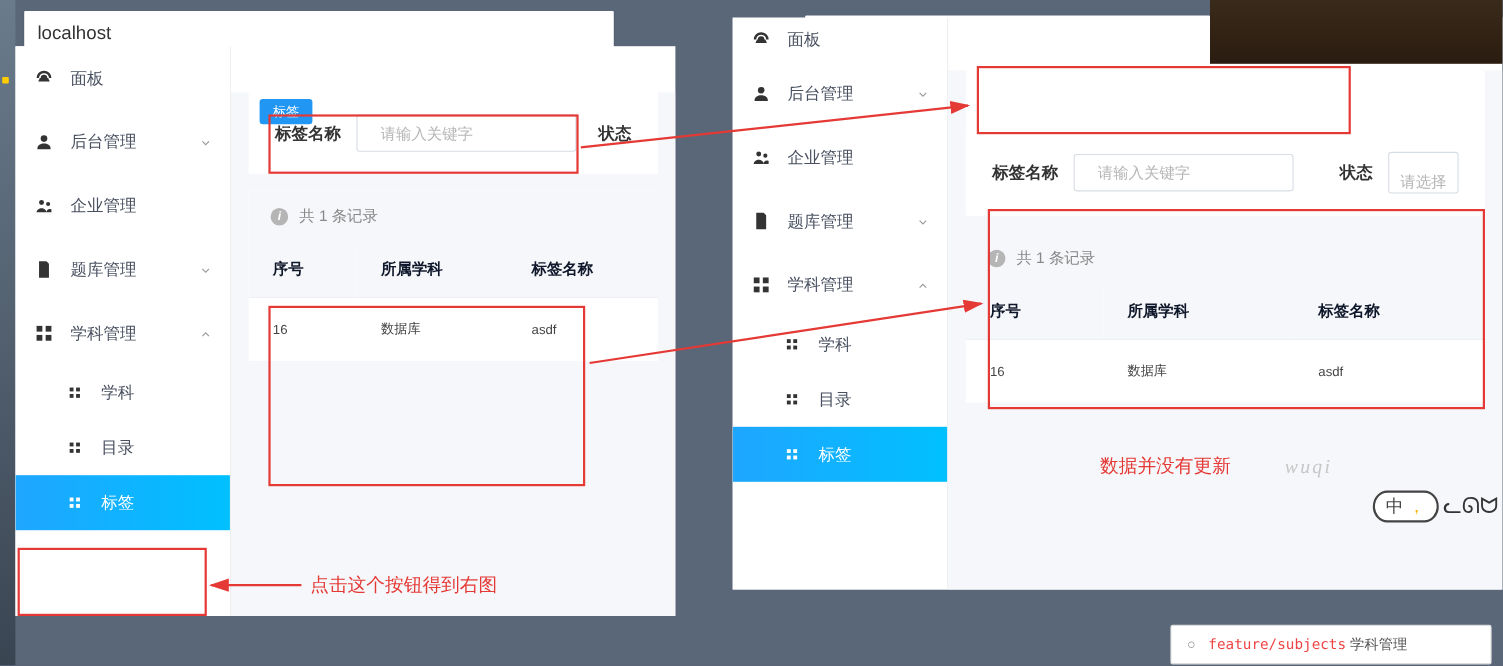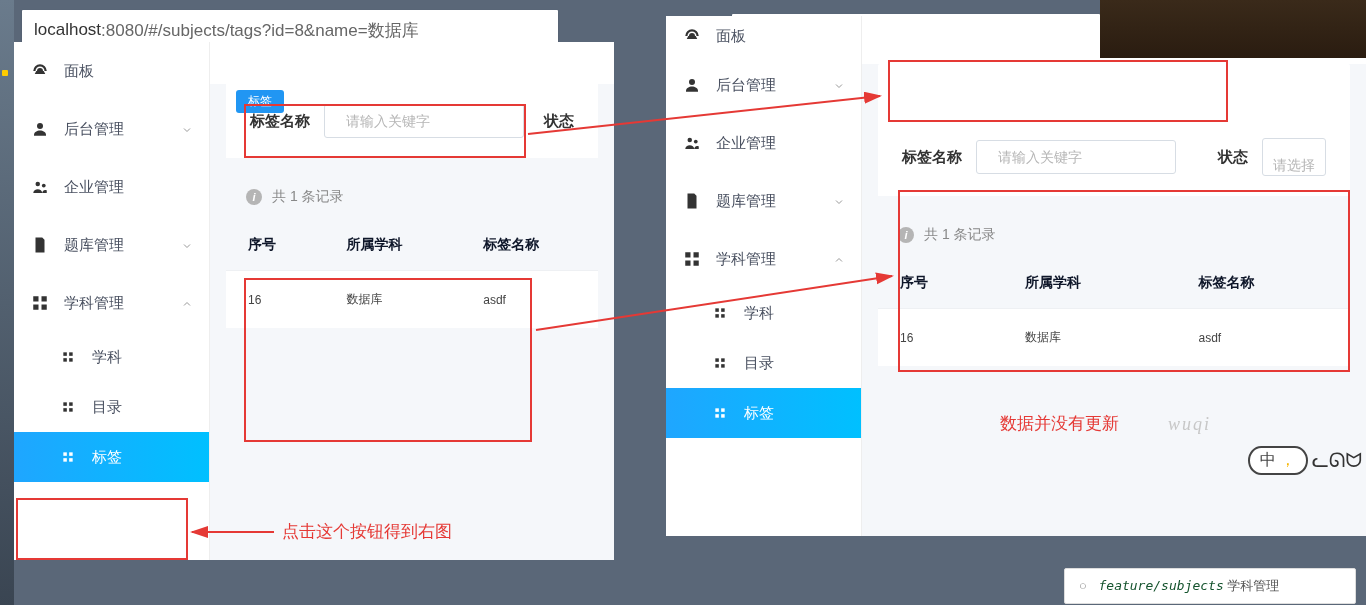--- a/index.html
+++ b/index.html
@@ -235,21 +235,21 @@
     position:absolute;
     background:#fff;
     border:1px solid #ddd;
     border-radius:2px;
     padding:8px 14px;
     font-size:13px;
     color:#555;
     z-index:60;
   }
   .snippet .bullet { color:#888; margin-right:8px;}
-  .snippet .branch { color:#14532d; font-family: Menlo, Consolas, monospace; font-style: italic; }
+  .snippet .branch { color:#ef4444; font-family: Menlo, Consolas, monospace; }
 
   
   .darkstrip {
     position:absolute;
     background: linear-gradient(180deg,#3a2a1a,#2a1c10);
     height:58px;
     z-index:5;
   }
 
   
@@ -268,21 +268,20 @@
 </style>
 </head>
 <body>
 
 <div class="desktop-edge"></div>
 
 <div class="darkstrip" style="left:1100px; top:0; width:266px;"></div>
 
 <div class="urlbar" style="left:22px; top:10px; width:536px;">
   <span class="host">localhost</span>
-    <span class="path">:8080/#/subjects/tags?id=8&amp;name=数据库</span>
 </div>
 
 <div class="urlbar" style="left:732px; top:14px; width:368px;">
   <span class="host">localhost</span>
     <span class="path">:8080/#/subjects/tags</span>
 </div>
 
 <div class="panel" style="left:14px; top:42px; width:600px; height:518px;">
 
   <div class="sidebar">

